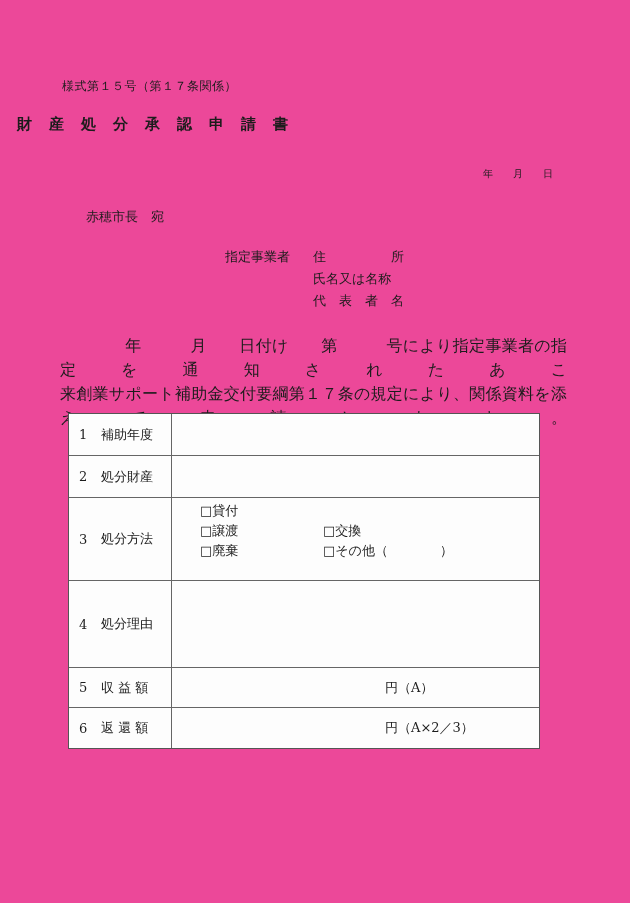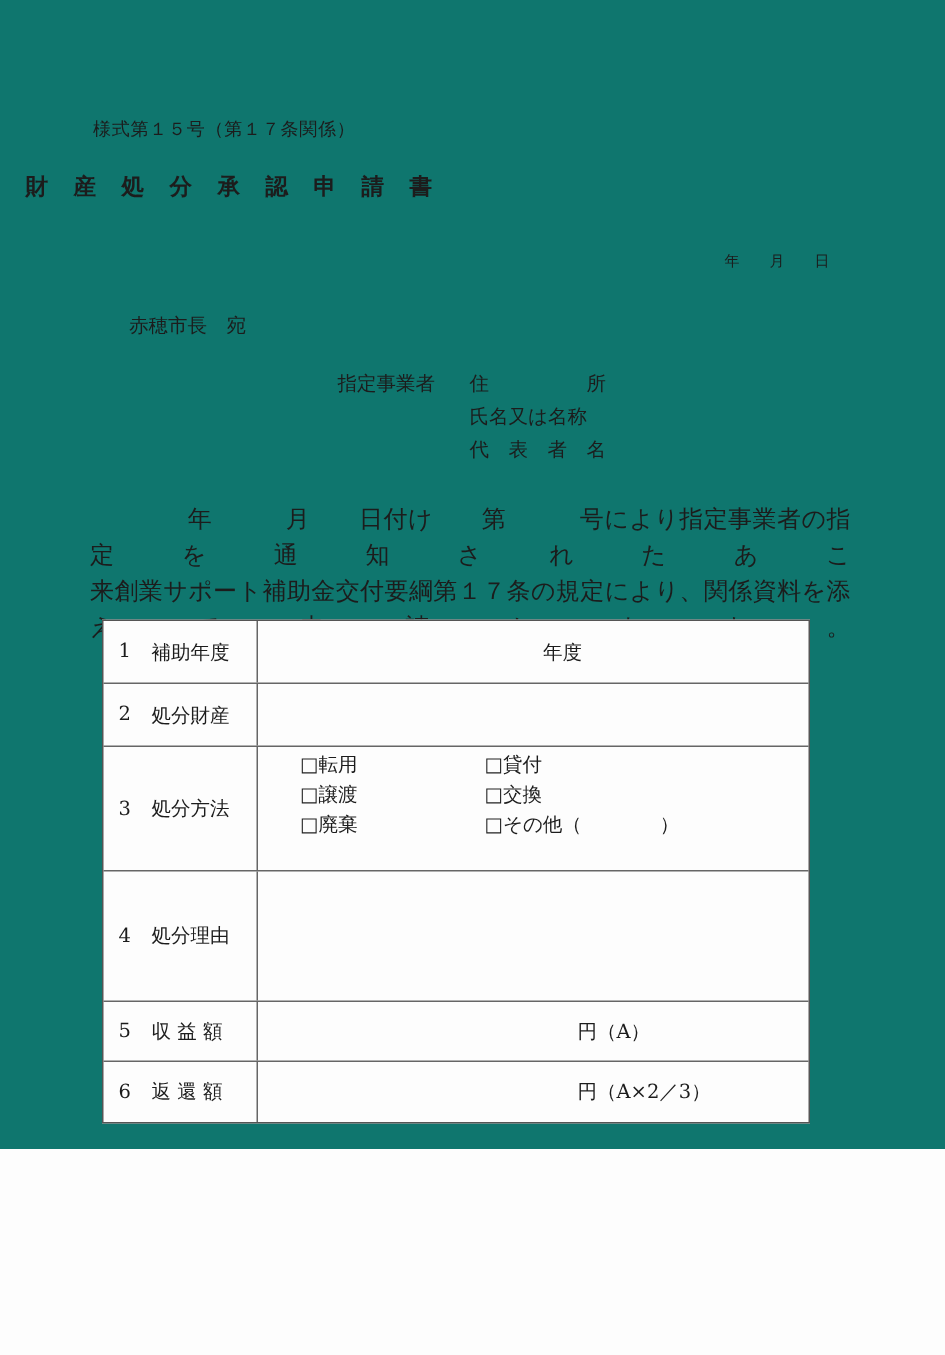--- a/index.html
+++ b/index.html
@@ -1,17 +1,17 @@
 <!DOCTYPE html>
 <html><head>
 <meta charset="utf-8">
 <style>
   html, body { margin:0; padding:0; background:#fdfdfd; }
   .page {
-    position:relative; width:630px; height:766px; background:#0f766e;
+    position:relative; width:630px; height:903px; background:#ec4899;
     font-family:"DejaVu Serif","Liberation Serif",serif; color:#1c1c1c;
     overflow:hidden;
   }
   .form-number { position:absolute; left:62px; top:78px; font-size:12px; letter-spacing:.5px; }
   .title {
     position:absolute; left:0; right:0; top:115px; margin:0;
     text-align:left; font-size:15px; font-weight:bold;
     letter-spacing:17px; text-indent:17px; white-space:nowrap;
   }
   .date-line { position:absolute; right:77px; top:167px; font-size:10px; }
@@ -72,39 +72,37 @@
     <div class="body-line">来創業サポート補助金交付要綱第１７条の規定により、関係資料を添えて申請します。</div>
   </div>
 
   <div class="form-table">
 
     <div class="trow r1">
       <div class="lcell">
         <span class="rnum">1</span>
         <span>補助年度</span>
       </div>
-      <div class="vcell v-line v-year">年度</div>
     </div>
 
     <div class="trow r2">
       <div class="lcell">
         <span class="rnum">2</span>
         <span>処分財産</span>
       </div>
       <div class="vcell"></div>
     </div>
 
     <div class="trow r3">
       <div class="lcell">
         <span class="rnum">3</span>
         <span>処分方法</span>
       </div>
       <div class="vcell v-methods">
         <div class="cbrow">
-          <span class="cbopt cbopt-left"><span class="cbbox">□</span><span>転用</span></span>
           <span class="cbopt"><span class="cbbox">□</span><span>貸付</span></span>
         </div>
         <div class="cbrow">
           <span class="cbopt cbopt-left"><span class="cbbox">□</span><span>譲渡</span></span>
           <span class="cbopt"><span class="cbbox">□</span><span>交換</span></span>
         </div>
         <div class="cbrow">
           <span class="cbopt cbopt-left"><span class="cbbox">□</span><span>廃棄</span></span>
           <span class="cbopt"><span class="cbbox">□</span><span>その他（　　　　）</span></span>
         </div>

